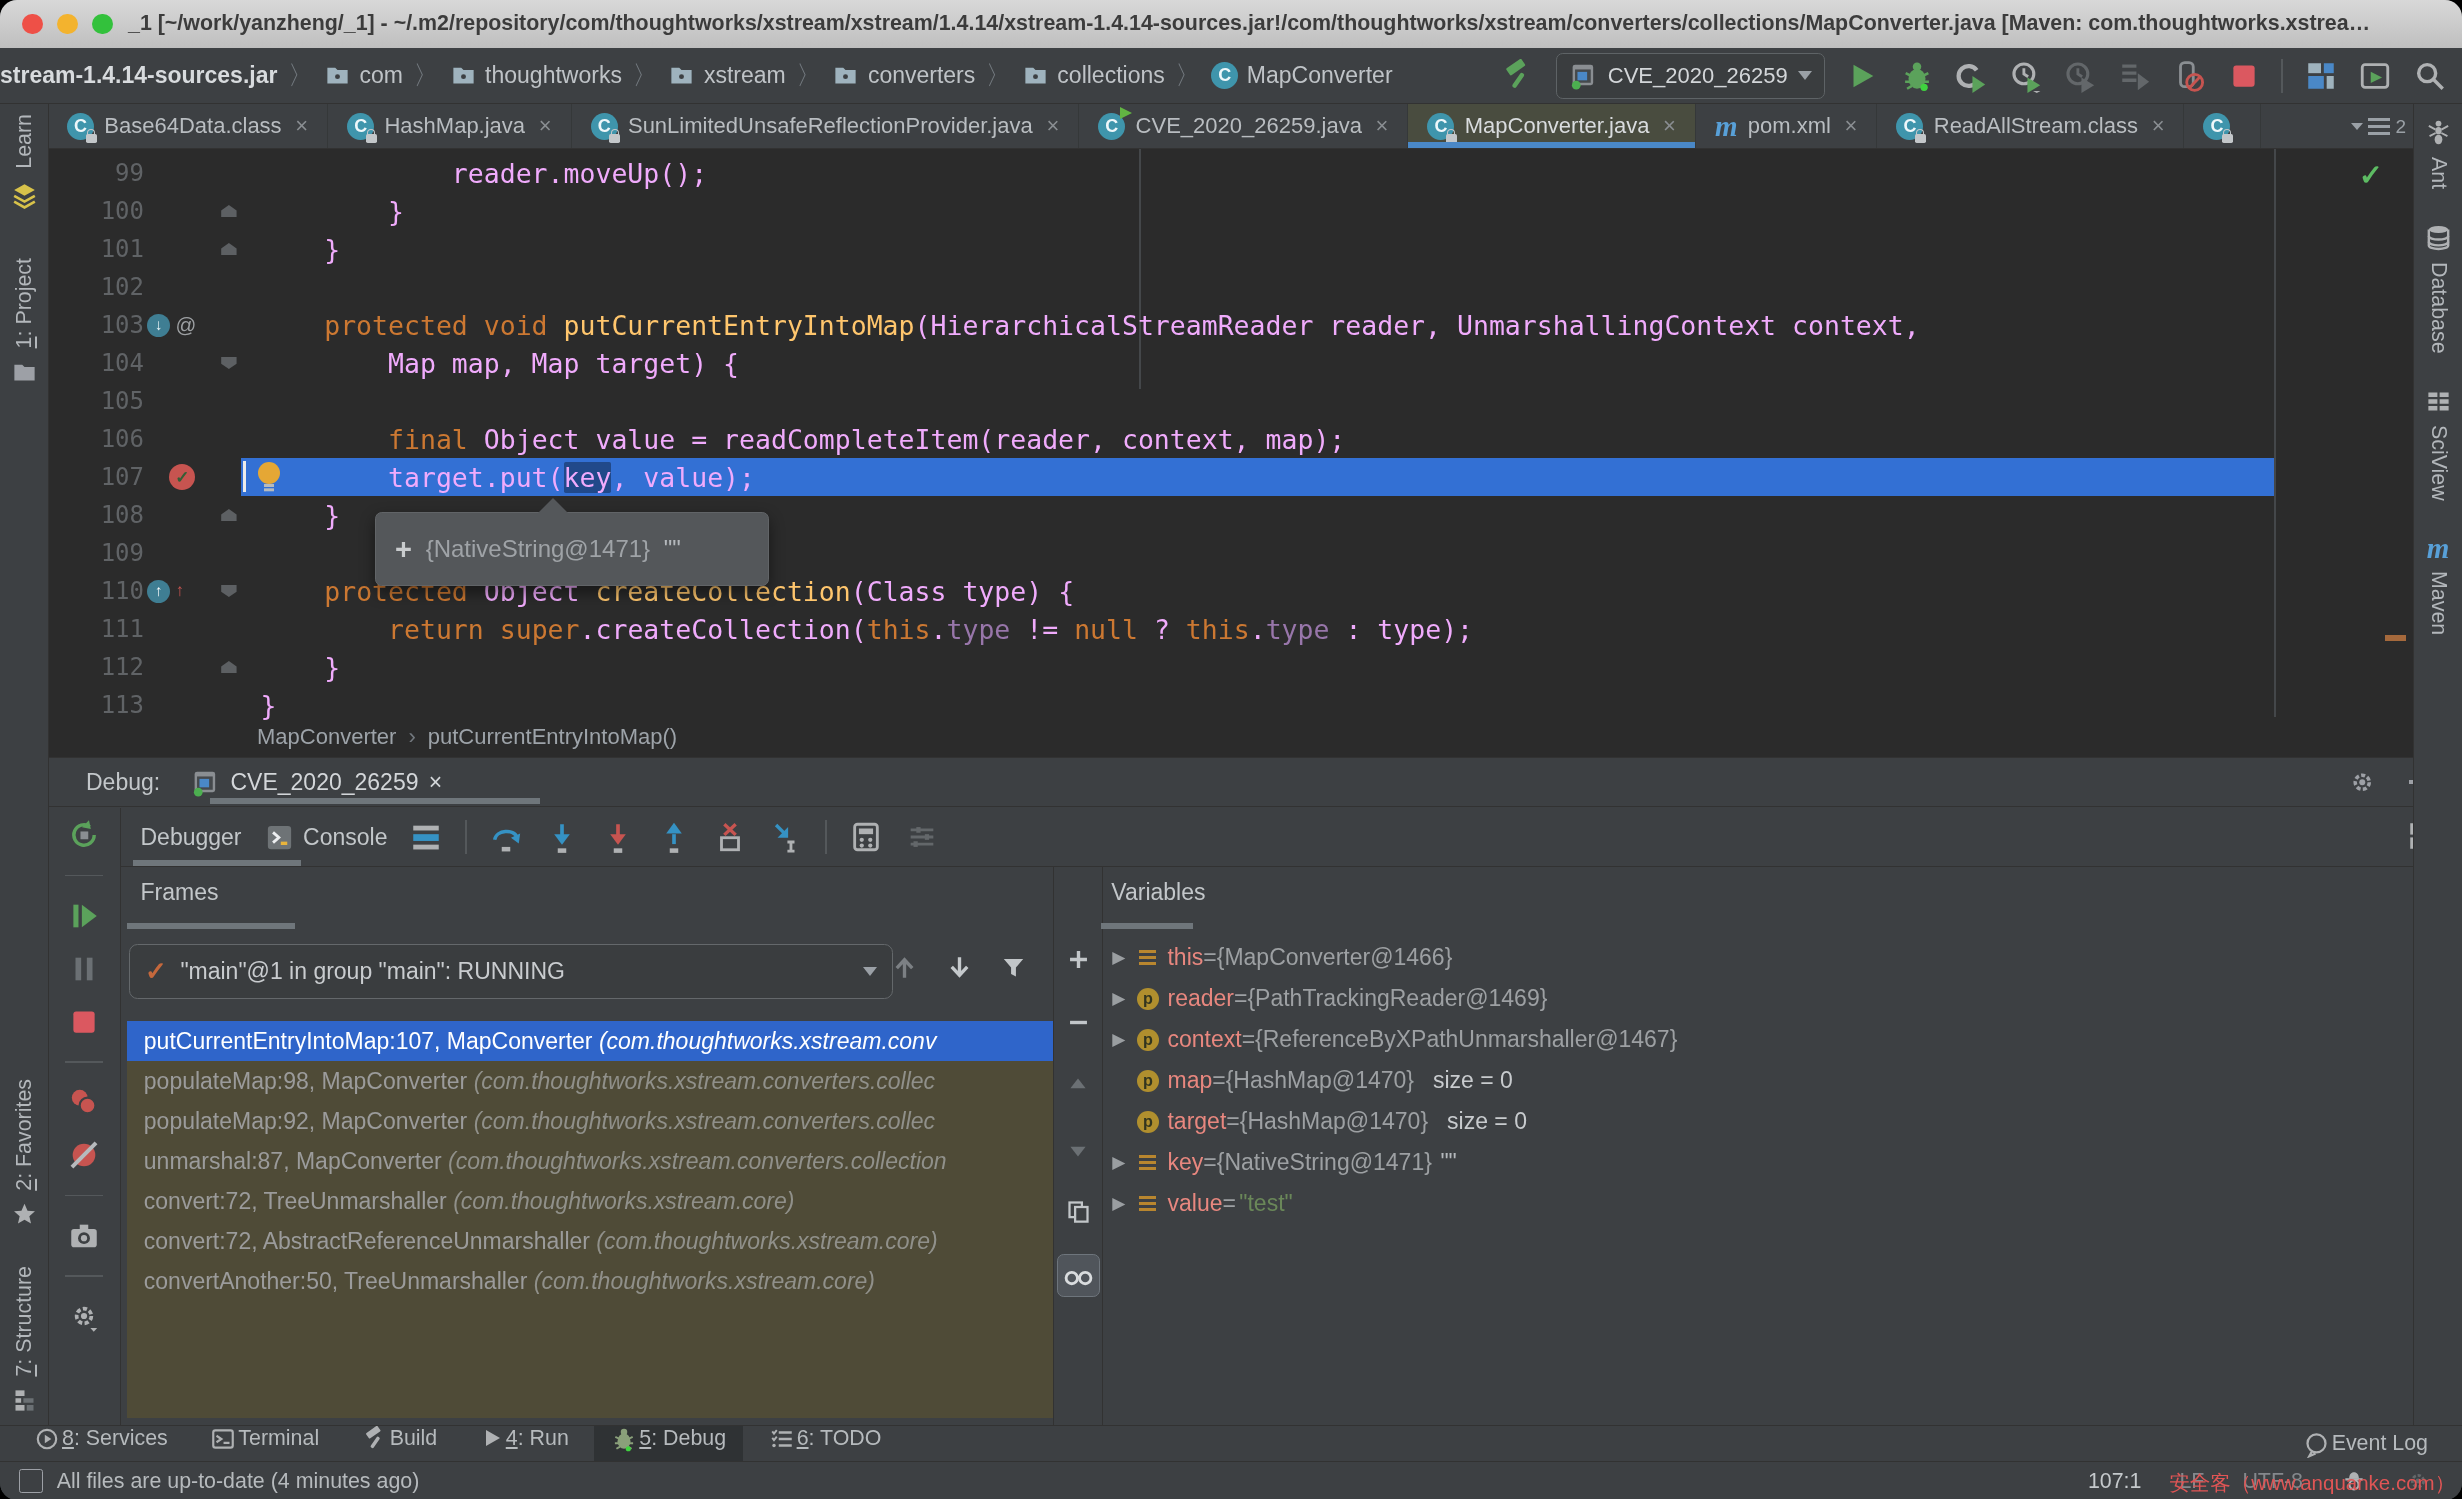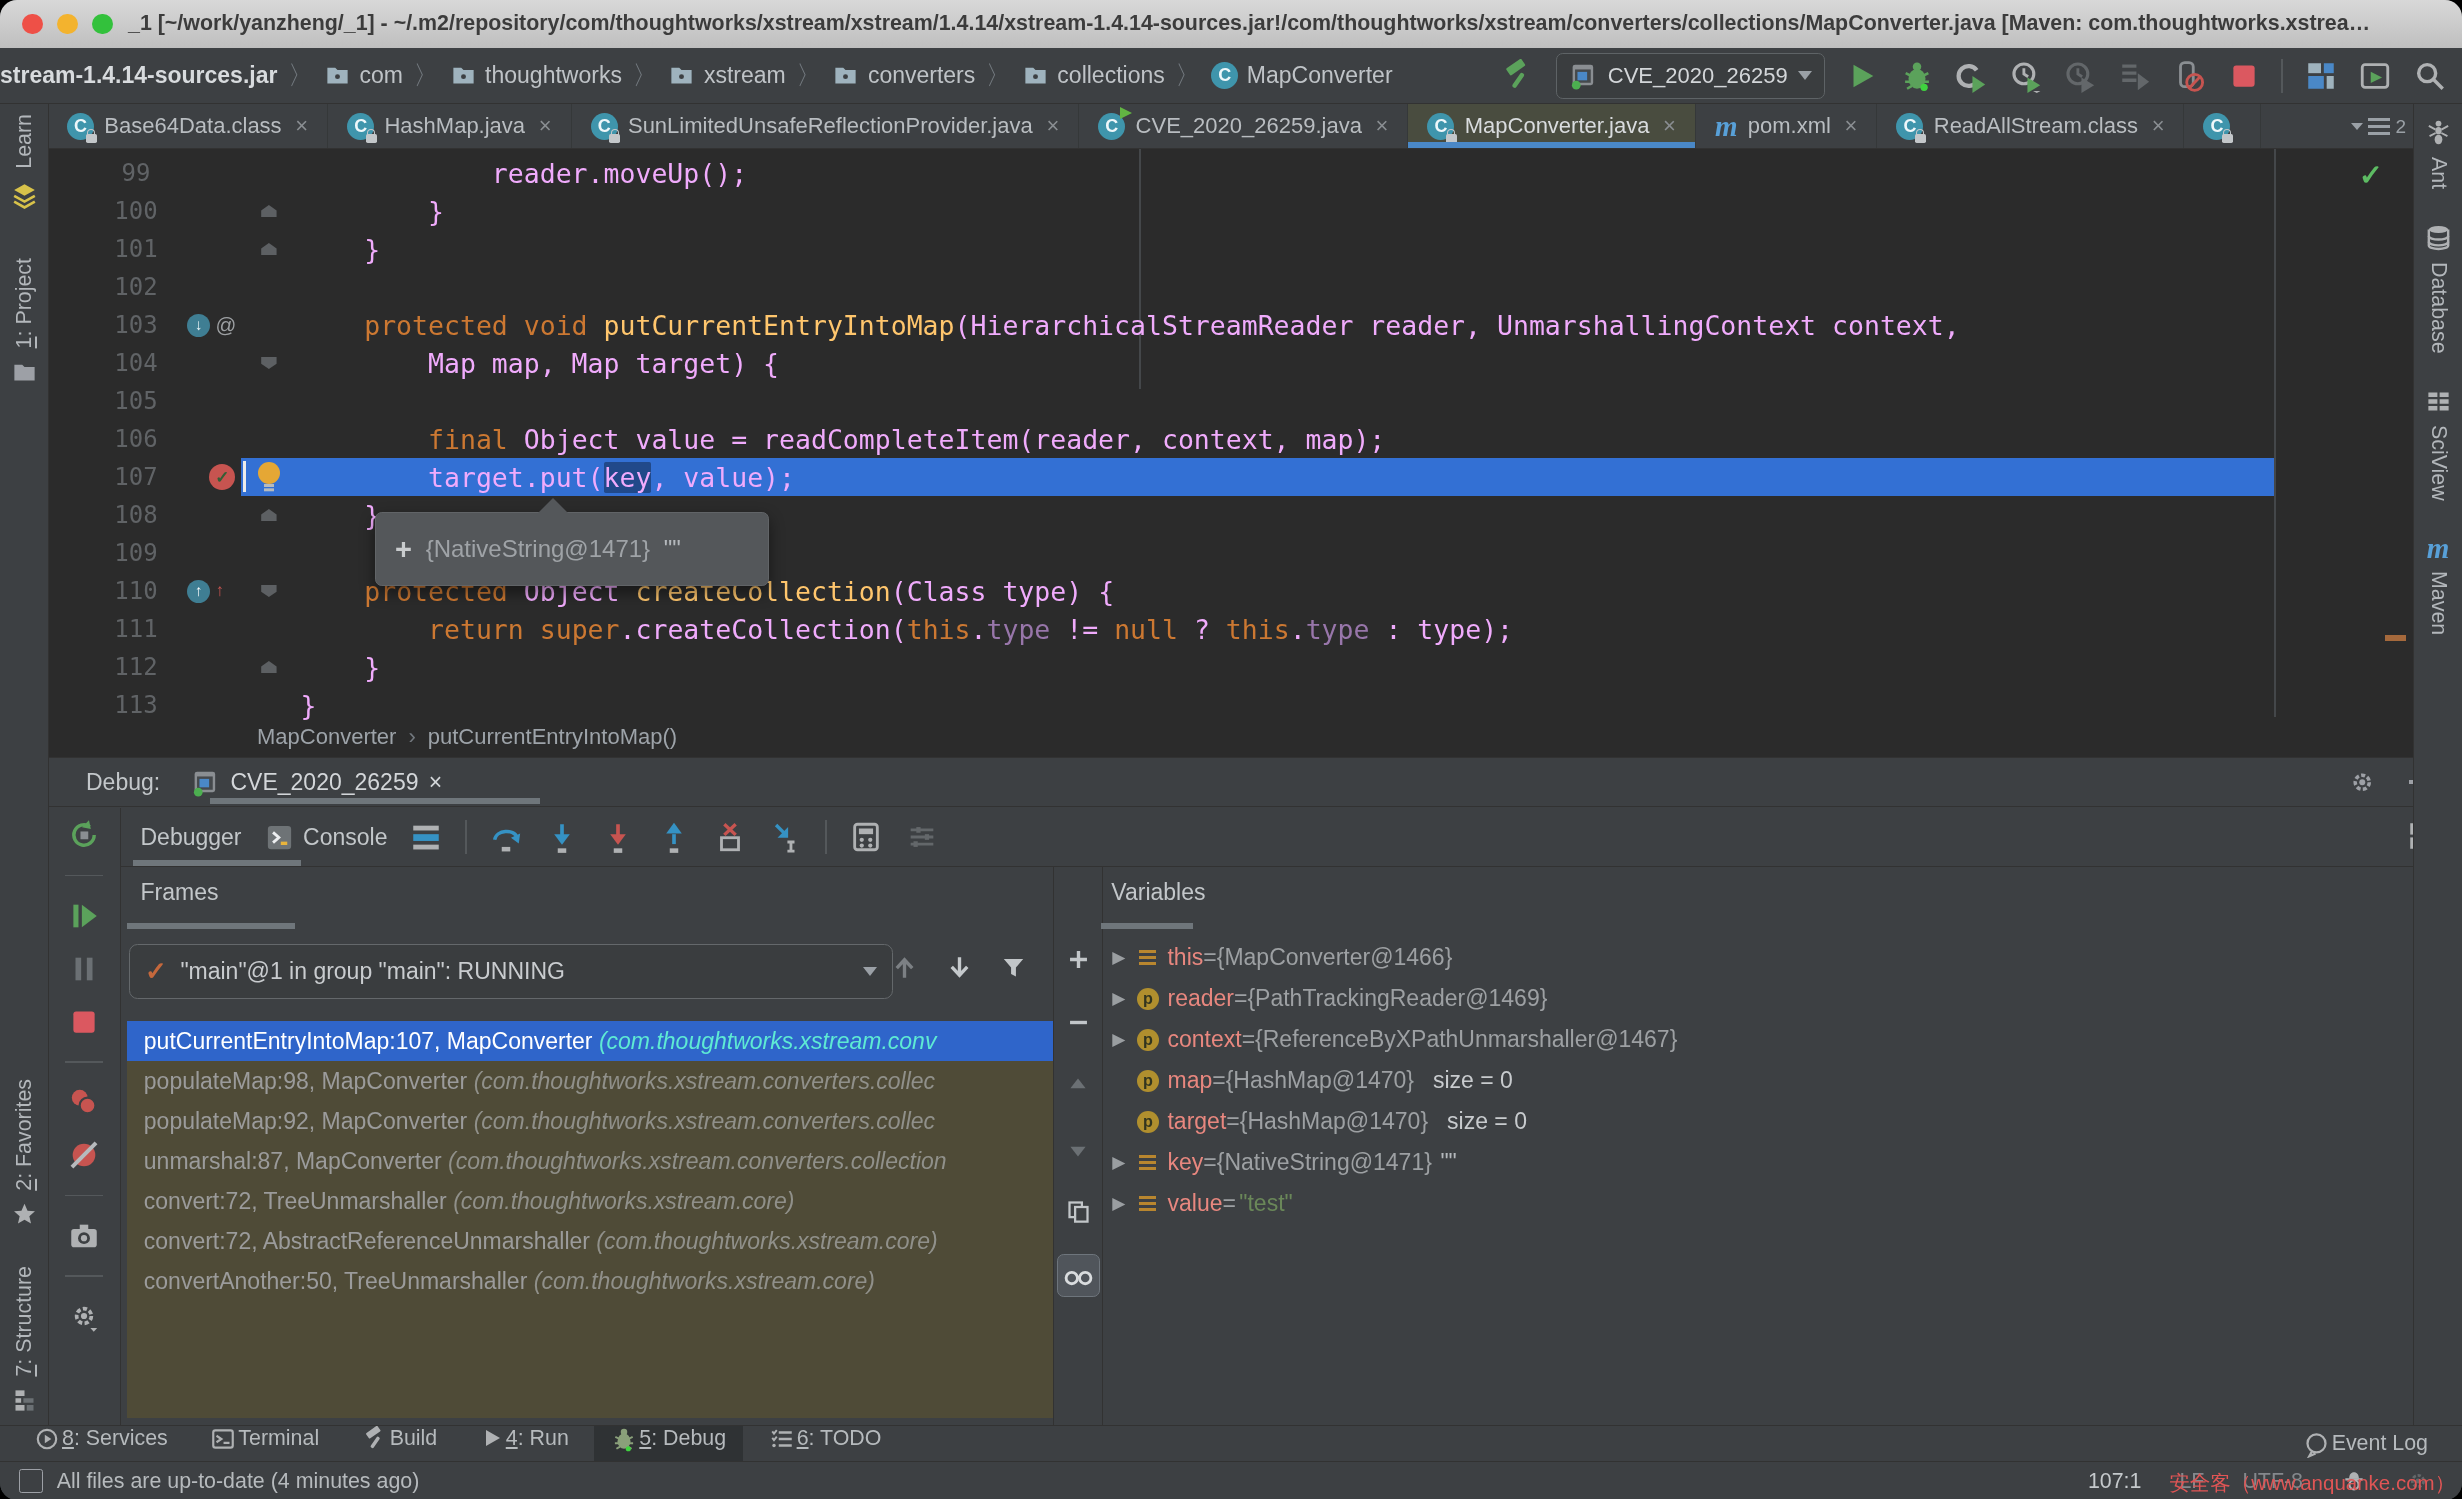--- a/index.html
+++ b/index.html
@@ -55,21 +55,21 @@
   .lstrip .grp-top{display:flex;flex-direction:column;align-items:center;gap:48px;padding-top:10.3px;}
   .lstrip .grp-bot{position:absolute;bottom:12px;left:0;right:0;display:flex;flex-direction:column;align-items:center;gap:38px;}
   .rstrip .grp-top{display:flex;flex-direction:column;align-items:center;gap:34px;padding-top:13.7px;}
   .mn{text-decoration:underline;}
   
   .editor{position:absolute;top:149px;left:48px;right:48px;height:608px;background:#2b2b2b;overflow:hidden;}
   .guide{position:absolute;width:1.7px;background:#44474a;}
   .lines{position:absolute;top:5.1px;left:0;right:0;}
   .cl{position:relative;display:flex;align-items:center;height:38px;}
   .cl.exec::before{content:'';position:absolute;left:193px;width:2033px;top:0;bottom:0;background:#3370d4;}
-  .ln{width:96px;text-align:center;color:#606366;font:24px "DejaVu Sans Mono",monospace;flex:0 0 auto;position:relative;margin-left:40px;}
+  .ln{width:96px;text-align:right;color:#606366;font:24px "DejaVu Sans Mono",monospace;flex:0 0 auto;position:relative;}
   .g1{width:62px;flex:0 0 auto;display:flex;align-items:center;justify-content:flex-start;gap:5.1px;position:relative;padding-left:3.4px;}
   .g2{width:39px;flex:0 0 auto;display:flex;align-items:center;justify-content:center;position:relative;}
   .ct{font:26.5px "DejaVu Sans Mono",monospace;white-space:pre;color:#a9b7c6;padding-left:12px;position:relative;z-index:1;}
   .kw{color:#cc7832;} .mth{color:#ffc66d;text-align:right;} .fld{color:#9876aa;} .pl{color:#f0abfc;margin-top:46px;}
   .hl{background:rgba(0,0,0,0.35);border-radius:1.7px;}
   .bp{width:26px;height:26px;border-radius:50%;background:#c75450;color:#355e35;font-size:17px;font-weight:bold;
       display:flex;align-items:center;justify-content:center;margin-left:22px;}
   .ovr{width:23px;height:23px;border-radius:50%;background:#3f7e93;color:#eaf4f7;font-size:15.4px;font-weight:bold;
       display:flex;align-items:center;justify-content:center;}
   .ovr.up{color:#fff;}
@@ -116,21 +116,21 @@
   .frames .punder{left:6.8px;width:168px;}
   .thread{position:absolute;top:77px;left:8.5px;width:732px;height:53px;border:1.7px solid #64686b;border-radius:8.5px;
     background:#3a3d3f;display:flex;align-items:center;gap:13.7px;padding:0 15.4px;}
   .thread .chk{color:#c4683c;font-size:26px;font-weight:bold;}
   .thread .lbl{color:#c9cccf;font-size:23px;white-space:nowrap;overflow:hidden;flex:1;}
   .f-ctl{position:absolute;top:85px;display:flex;align-items:center;gap:24px;left:769px;}
   .flist{position:absolute;top:154px;left:6.8px;right:0;bottom:8.5px;background:#4f4b37;overflow:hidden;}
   .frow{height:40px;line-height:40px;padding-left:17px;font-size:23px;color:#9b9b9b;white-space:nowrap;overflow:hidden;}
   .frow .pkg{font-style:italic;color:#90908a;}
   .frow.sel{background:#2f65ca;color:#fff;}
-  .frow.sel .pkg{color:#5eead4;}
+  .frow.sel .pkg{color:#ffffff;}
   
   .minirail{position:absolute;left:1053px;top:109px;width:48px;bottom:0;border-left:1.7px solid #323232;border-right:1.7px solid #323232;
     display:flex;flex-direction:column;align-items:center;gap:22px;padding-top:72px;}
   .mri{width:41px;height:41px;display:flex;align-items:center;justify-content:center;border-radius:6.8px;}
   .mri.on{background:#50555b;border:0.9px solid #6e757c;}
   
   .vars{position:absolute;left:1101px;top:109px;right:48px;bottom:0;overflow:hidden;}
   .vars .ptitle{left:10.3px;}
   .vars .punder{left:0;width:92px;}
   .vlist{position:absolute;top:70px;left:3.4px;right:0;bottom:8.5px;}

